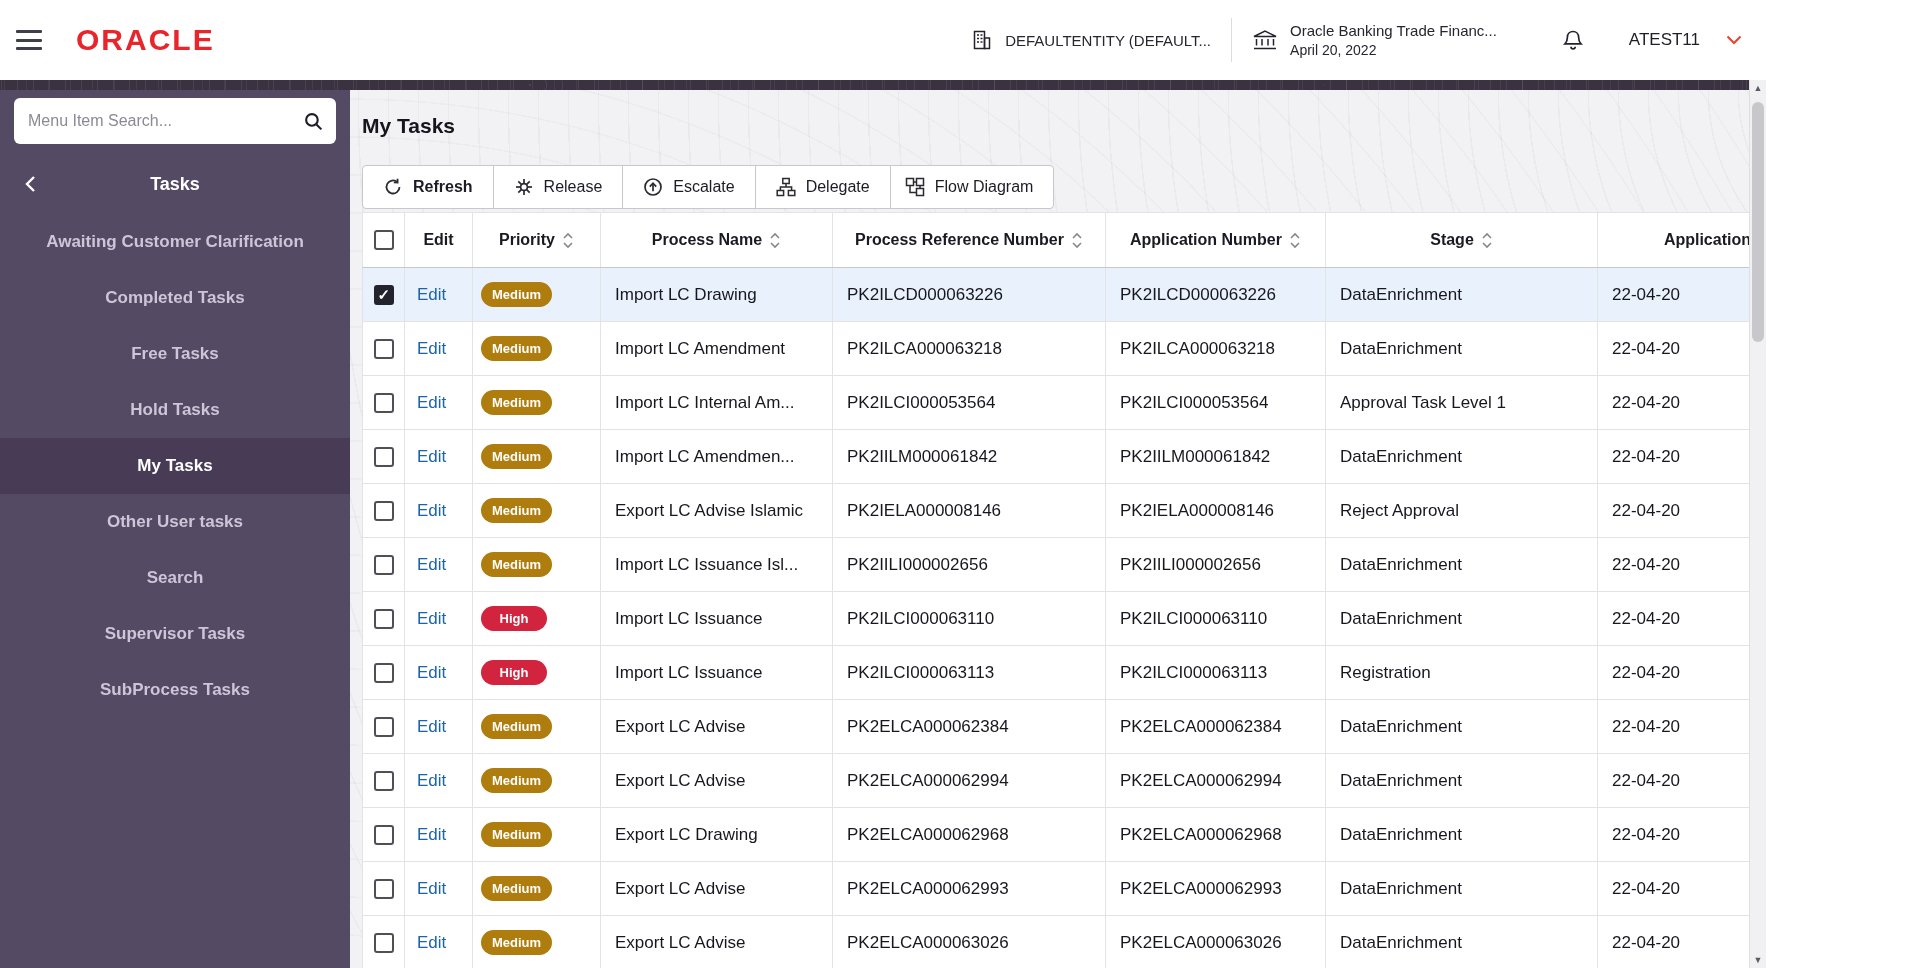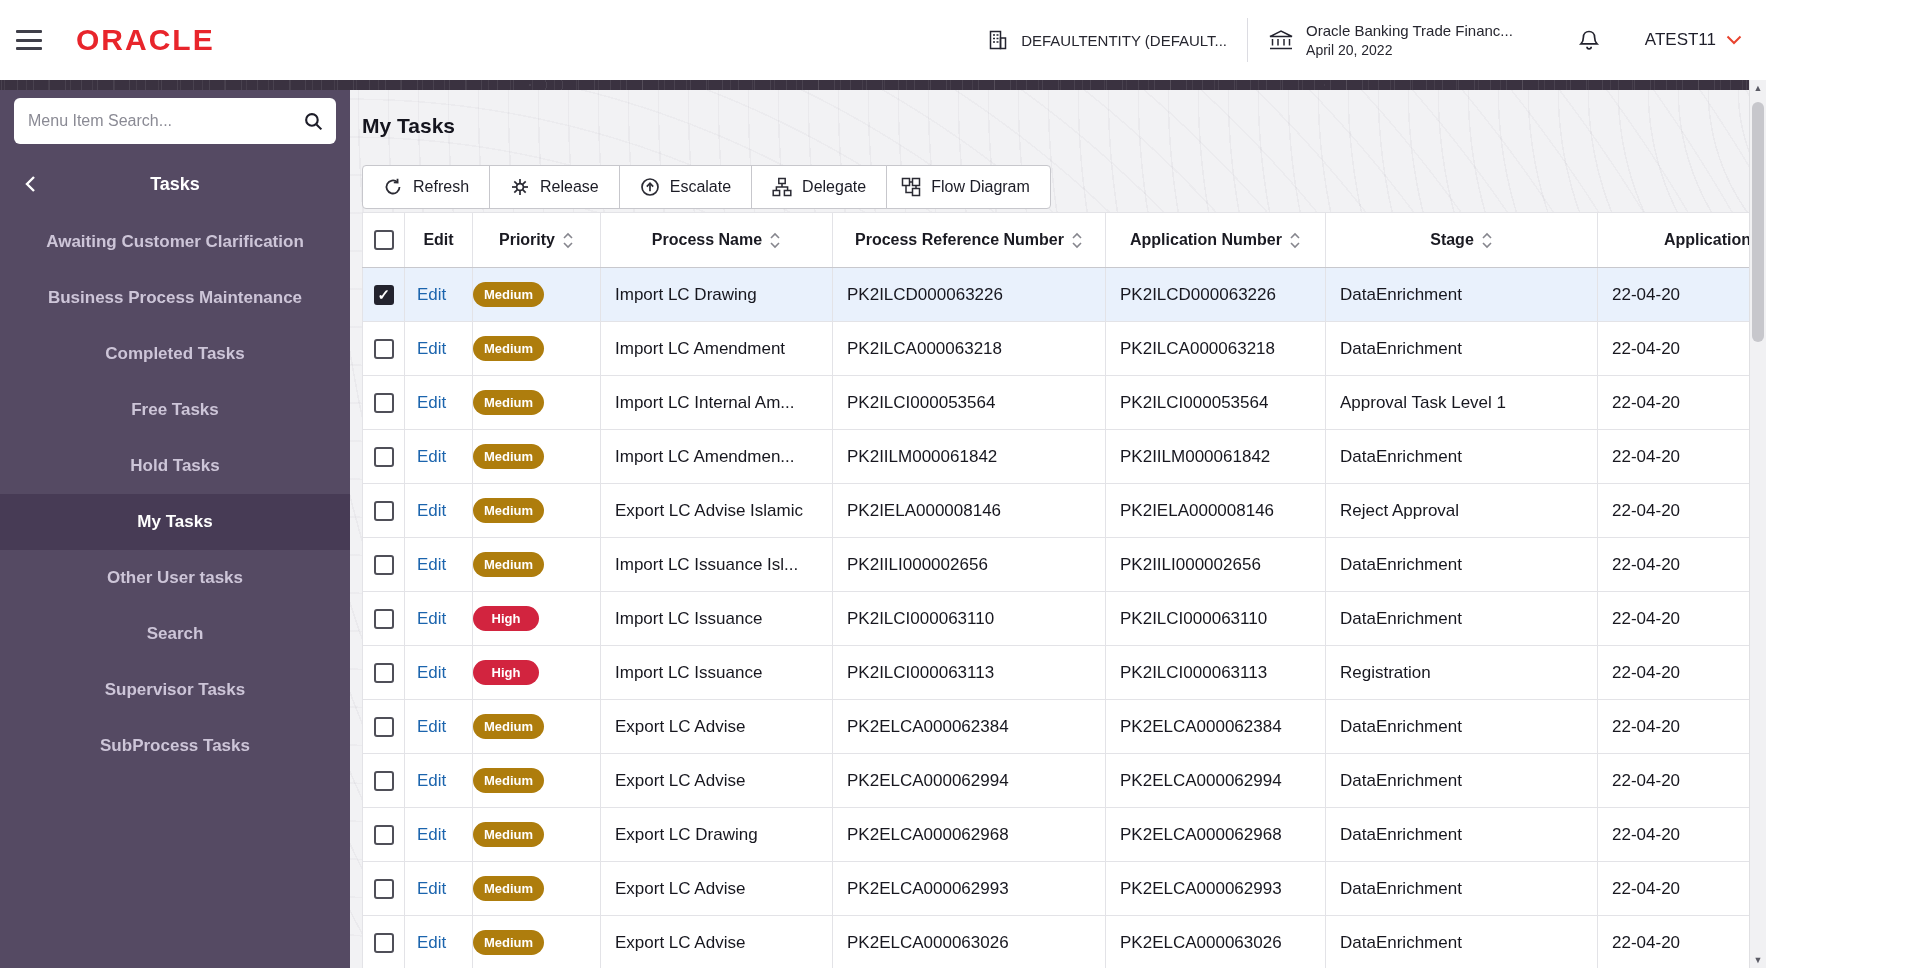--- a/index.html
+++ b/index.html
@@ -11,21 +11,21 @@
   .hamburger{width:26px;height:20px;display:flex;flex-direction:column;justify-content:space-between;cursor:pointer;}
   .hamburger span{display:block;height:3px;background:#3f3f49;border-radius:1px;}
   .logo{color:#e8252b;font-size:30px;font-weight:bold;letter-spacing:2px;margin-left:34px;}
   .header-right{margin-left:auto;display:flex;align-items:center;height:100%;}
   .header-group{display:flex;align-items:center;gap:12px;padding:0 20px;height:56px;}
   .header-sep{width:1px;height:44px;background:#dcdce2;}
   .entity-label,.app-title{font-size:15px;color:#26262f;}
   .app-date{font-size:14px;color:#26262f;margin-top:3px;}
   .app-text{display:flex;flex-direction:column;justify-content:center;}
   .bell{margin:0 44px;cursor:pointer;display:flex;align-items:center;}
-  .user{display:flex;align-items:center;gap:10px;font-size:17px;color:#1f1f2b;cursor:pointer;}
+  .user{display:flex;align-items:center;gap:26px;font-size:17px;color:#1f1f2b;cursor:pointer;}
 
   
   .deco-strip{position:absolute;top:80px;left:0;width:100%;height:10px;background-color:#3a3240;
     background-image:repeating-radial-gradient(circle at 30% 50%, rgba(255,255,255,.08) 0 1px, transparent 1px 16px),
                      repeating-radial-gradient(circle at 75% 50%, rgba(255,255,255,.06) 0 1px, transparent 1px 22px);}
 
   
   .sidebar{position:absolute;top:90px;left:0;width:350px;height:878px;background:#554a63;}
   .search-box{margin:8px 14px 0;height:46px;background:#fff;border-radius:6px;display:flex;align-items:center;padding:0 12px;box-sizing:border-box;}
   .search-input{flex:1;border:none;outline:none;font-size:16px;color:#333;background:transparent;}
@@ -38,41 +38,41 @@
   .menu-item{height:56px;display:flex;align-items:center;padding:0 26px;color:#cdc5d8;font-size:17px;font-weight:bold;cursor:pointer;justify-content:center;}
   .menu-item.active{background:#473b55;color:#ffffff;}
 
   
   .main{position:absolute;top:90px;left:350px;width:1569px;height:878px;background-color:#f2f2f4;
     background-image:repeating-radial-gradient(circle at 100% 0%, rgba(84,74,99,.05) 0 1.5px, transparent 1.5px 30px),
                      repeating-radial-gradient(circle at 0% 105%, rgba(84,74,99,.04) 0 1.5px, transparent 1.5px 38px);}
   .page-title{position:absolute;left:12px;top:24px;font-size:21px;font-weight:bold;color:#15151e;}
   .toolbar{position:absolute;left:12px;top:75px;display:flex;}
   .toolbar-btn{display:flex;align-items:center;gap:10px;height:44px;padding:0 20px;background:#fff;border:1px solid #c7c7cc;margin-left:-1px;font-size:16px;color:#1c1c26;cursor:pointer;box-sizing:border-box;}
-  .toolbar-btn:first-child{margin-left:0;border-radius:4px 0 0 4px;}
+  .toolbar-btn:first-child{margin-left:0;border-radius:4px 0 0 4px;font-weight:bold;}
   .toolbar-btn:last-child{border-radius:0 4px 4px 0;padding-left:14px;}
 
   
   .table-area{position:absolute;left:12px;top:122px;display:flex;align-items:flex-start;}
   .task-table{width:1513px;border-collapse:collapse;table-layout:fixed;background:#fff;border:1px solid #cfcfd4;}
   .task-table th,.task-table td{border:1px solid #e3e3e7;box-sizing:border-box;overflow:hidden;white-space:nowrap;}
   .task-table th{height:55px;background:#fff;border-bottom:1px solid #c8c8cd;}
   .task-table td{height:54px;font-size:17px;color:#17171f;}
   .task-table th:nth-child(1){width:42px;}
   .task-table th:nth-child(2){width:68px;}
   .task-table th:nth-child(3){width:128px;}
   .task-table th:nth-child(4){width:232px;}
   .task-table th:nth-child(5){width:273px;}
   .task-table th:nth-child(6){width:220px;}
   .task-table th:nth-child(7){width:272px;}
   .task-table th:nth-child(8){width:278px;}
   .th-inner{display:flex;align-items:center;justify-content:center;gap:7px;font-weight:bold;font-size:16px;color:#1a1a22;}
   .col-check{text-align:center;}
   .col-edit{padding-left:12px;}
-  .col-priority{padding-left:0;}
+  .col-priority{padding-left:8px;}
   .col-process,.col-ref,.col-app,.col-stage,.col-date{padding-left:14px;}
   tr.selected td{background:#e9f1fc;}
   .checkbox{width:20px;height:20px;border:2px solid #4f4f58;border-radius:3px;background:#fff;margin:0 auto;position:relative;cursor:pointer;box-sizing:border-box;}
   .checkbox.checked{background:#23232e;border-color:#23232e;}
   .checkbox.checked::after{content:"\2713";position:absolute;left:2px;top:-1px;color:#fff;font-size:15px;font-weight:bold;}
   .edit-link{color:#1b64ad;cursor:pointer;text-decoration:none;}
   .badge{display:inline-block;min-width:44px;text-align:center;padding:5px 11px;border-radius:13px;color:#fff;font-size:13px;font-weight:bold;}
 
   
   .table-scrollbar{width:19px;height:756px;background:#f4f4f6;border:1px solid #d6d6db;box-sizing:border-box;display:flex;flex-direction:column;align-items:center;}
@@ -158,23 +158,20 @@
             <polyline points="10,2 3,9 10,16"></polyline>
           </svg>
       </span>
       <span class="tasks-title">Tasks</span>
     </div>
     <div class="menu">
         <div class="menu-item">
     <span>Awaiting Customer Clarification</span>
   </div>
         <div class="menu-item">
-    <span>Business Process Maintenance</span>
-  </div>
-        <div class="menu-item">
     <span>Completed Tasks</span>
   </div>
         <div class="menu-item">
     <span>Free Tasks</span>
   </div>
         <div class="menu-item">
     <span>Hold Tasks</span>
   </div>
         <div class="menu-item active">
     <span>My Tasks</span>

